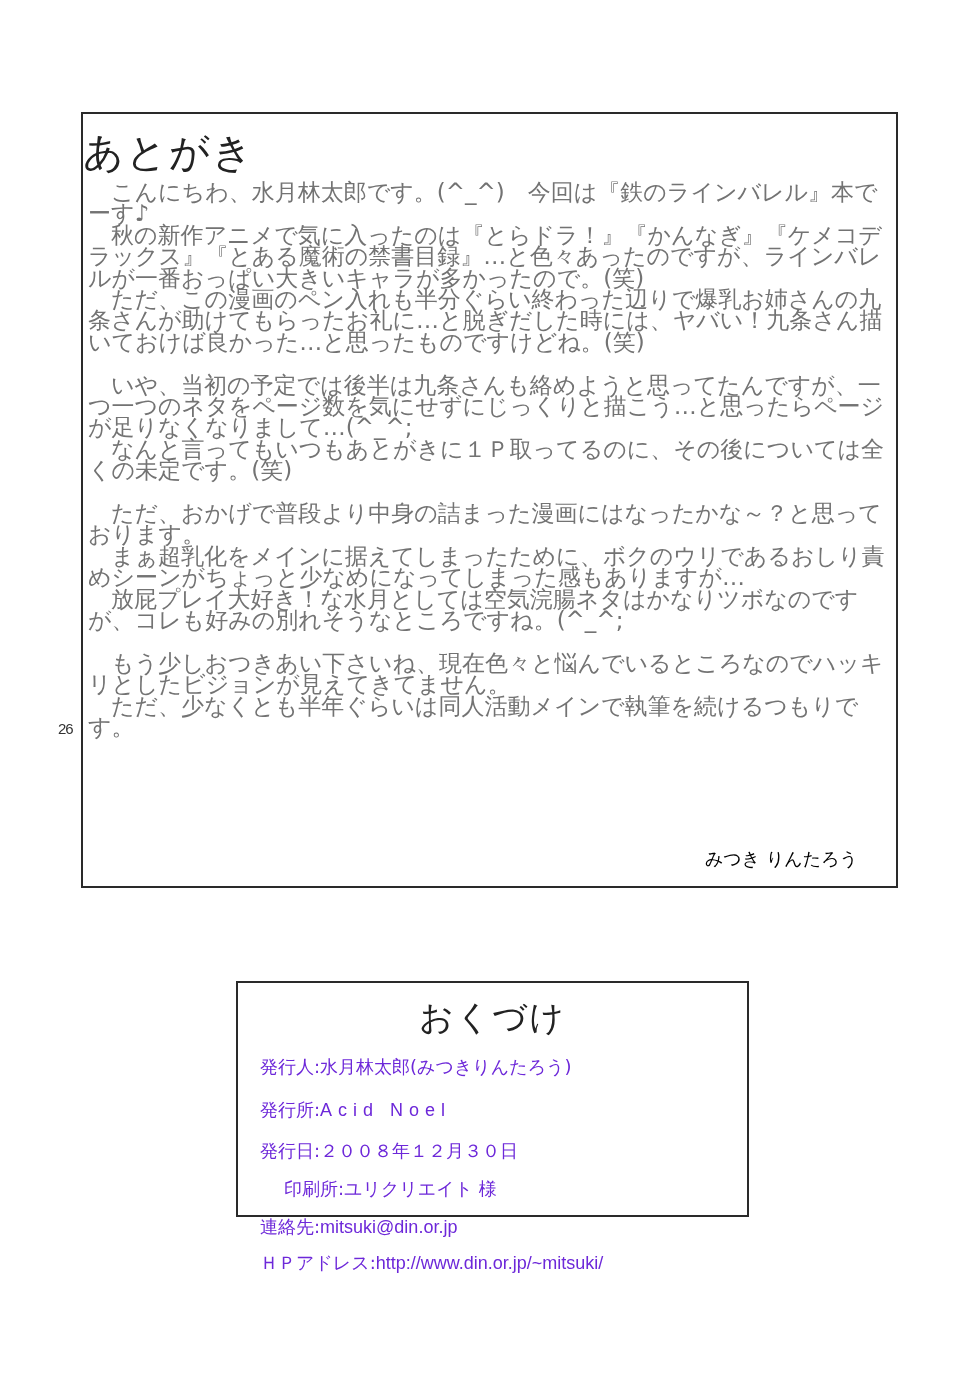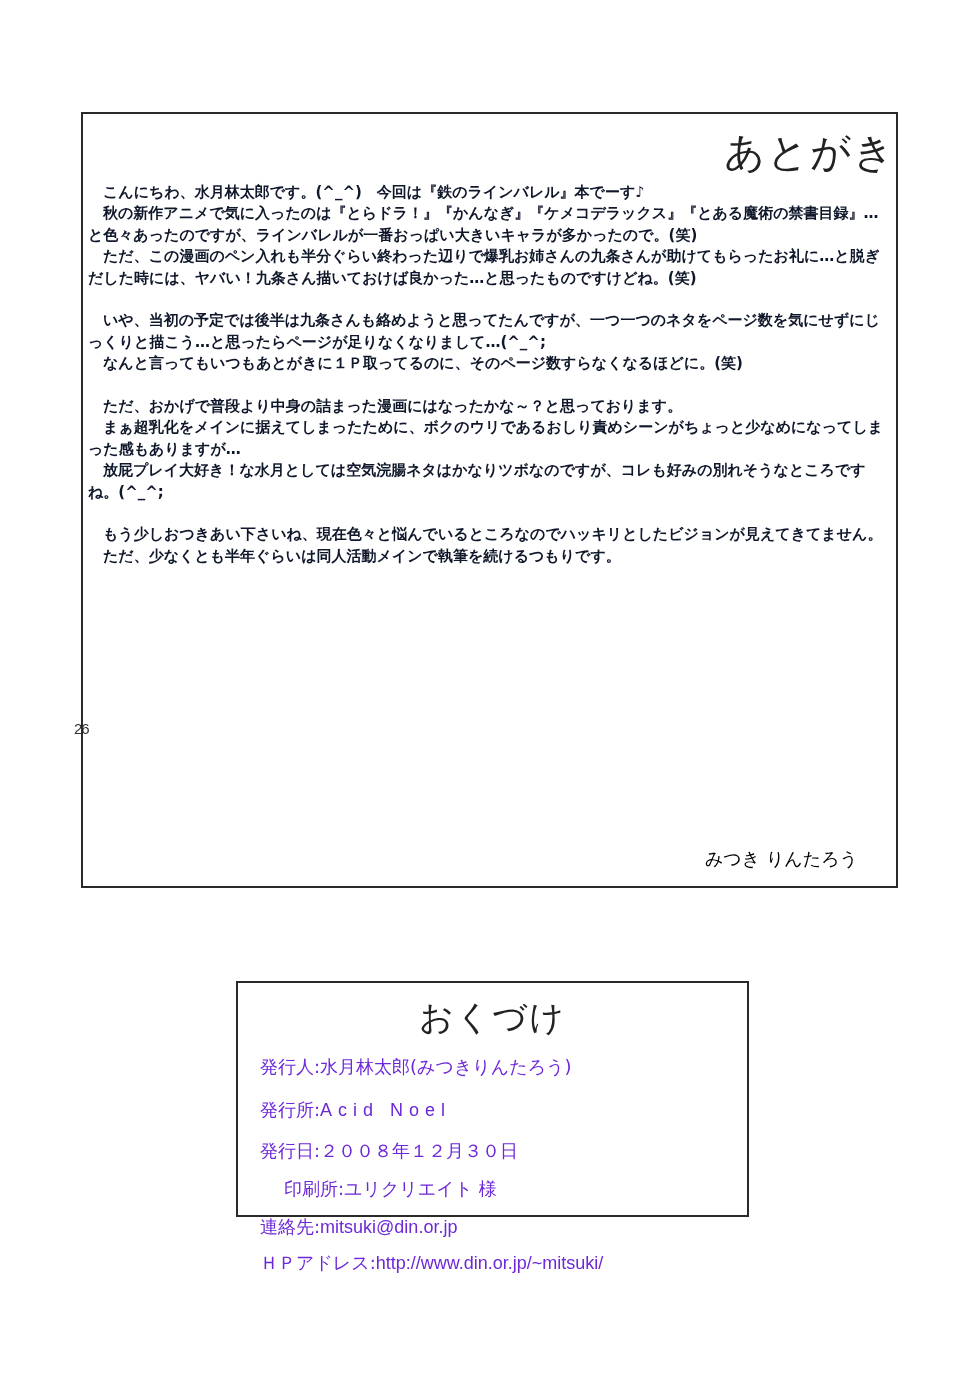--- a/index.html
+++ b/index.html
@@ -22,35 +22,34 @@
       width: 817px;
       height: 776px;
       border: 2px solid #2a2a2a;
       box-sizing: border-box;
     }
     .afterword-title {
       position: absolute;
       left: 0;
       right: 0;
       top: 14px;
-      text-align: right;
+      text-align: left;
       font-size: 40px;
       line-height: 48px;
       letter-spacing: 2px;
       color: #222;
     }
     .afterword-body {
       position: absolute;
       left: 5px;
       right: 8px;
       top: 68px;
-      font-size: 15px;
+      font-size: 23px;
       line-height: 21.4px;
-      color: #0f172a;
-      font-weight: bold;
+      color: #737373;
     }
     .para {
       margin: 0;
       white-space: pre-wrap;
       word-break: break-all;
     }
     .para-gap {
       height: 21.4px;
     }
     .signature {
@@ -61,21 +60,20 @@
       color: #000000;
     }
     .page-number {
       position: absolute;
       left: 58px;
       top: 720px;
       font-family: "Liberation Sans", sans-serif;
       font-size: 15px;
       color: #333;
       letter-spacing: -1px;
-      margin-left: 16px;
     }
     .colophon-box {
       position: absolute;
       left: 236px;
       top: 981px;
       width: 513px;
       height: 236px;
       border: 2px solid #2a2a2a;
       box-sizing: border-box;
     }
@@ -109,21 +107,21 @@
 <div class="page-number">26</div>
 
 <section class="afterword-box">
   <h1 class="afterword-title" style="margin:0;font-weight:normal;">あとがき</h1>
   <div class="afterword-body">
     <p class="para">　こんにちわ、水月林太郎です。(^_^)　今回は『鉄のラインバレル』本でーす♪</p>
     <p class="para">　秋の新作アニメで気に入ったのは『とらドラ！』『かんなぎ』『ケメコデラックス』『とある魔術の禁書目録』…と色々あったのですが、ラインバレルが一番おっぱい大きいキャラが多かったので。(笑)</p>
     <p class="para">　ただ、この漫画のペン入れも半分ぐらい終わった辺りで爆乳お姉さんの九条さんが助けてもらったお礼に…と脱ぎだした時には、ヤバい！九条さん描いておけば良かった…と思ったものですけどね。(笑)</p>
     <div class="para-gap"></div>
     <p class="para">　いや、当初の予定では後半は九条さんも絡めようと思ってたんですが、一つ一つのネタをページ数を気にせずにじっくりと描こう…と思ったらページが足りなくなりまして…(^_^;</p>
-    <p class="para">　なんと言ってもいつもあとがきに１Ｐ取ってるのに、そのページ数すらなくなるほどに。(笑)</p>
+    <p class="para">　なんと言ってもいつもあとがきに１Ｐ取ってるのに、その後については全くの未定です。(笑)</p>
     <div class="para-gap"></div>
     <p class="para">　ただ、おかげで普段より中身の詰まった漫画にはなったかな～？と思っております。</p>
     <p class="para">　まぁ超乳化をメインに据えてしまったために、ボクのウリであるおしり責めシーンがちょっと少なめになってしまった感もありますが…</p>
     <p class="para">　放屁プレイ大好き！な水月としては空気浣腸ネタはかなりツボなのですが、コレも好みの別れそうなところですね。(^_^;</p>
     <div class="para-gap"></div>
     <p class="para">　もう少しおつきあい下さいね、現在色々と悩んでいるところなのでハッキリとしたビジョンが見えてきてません。</p>
     <p class="para">　ただ、少なくとも半年ぐらいは同人活動メインで執筆を続けるつもりです。</p>
     <div class="para-gap"></div>
   </div>
   <div class="signature">みつき りんたろう</div>

